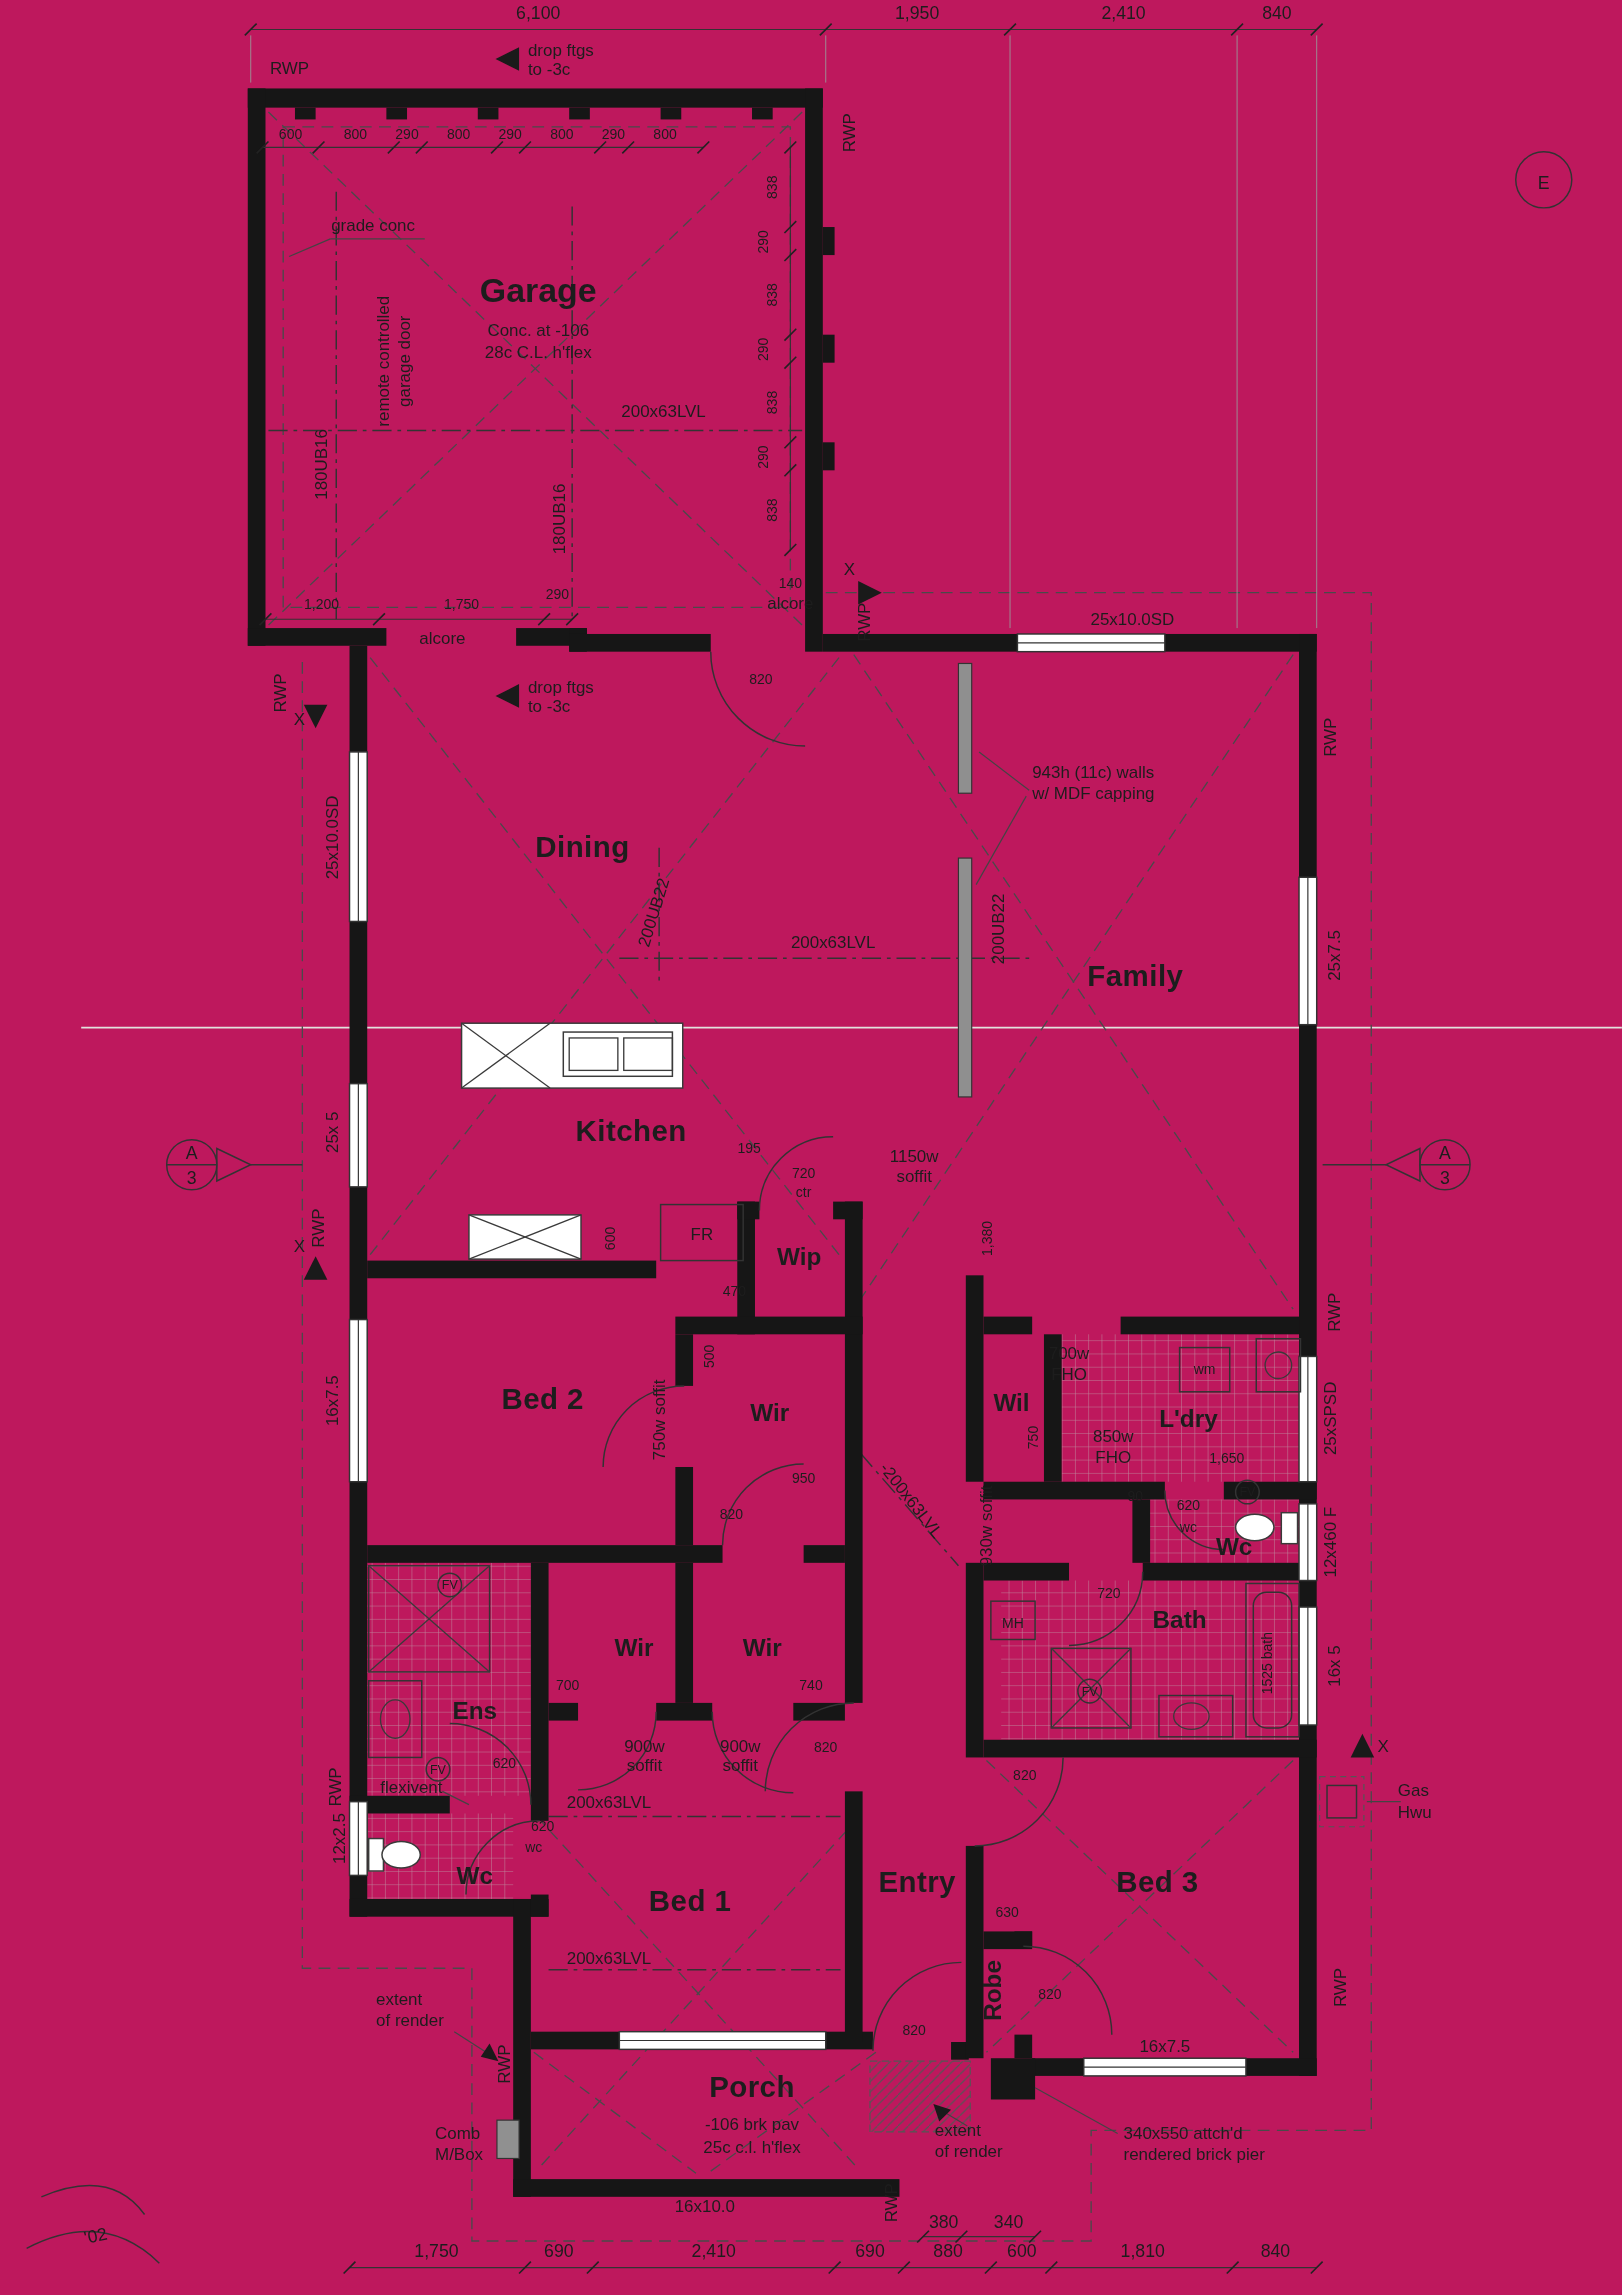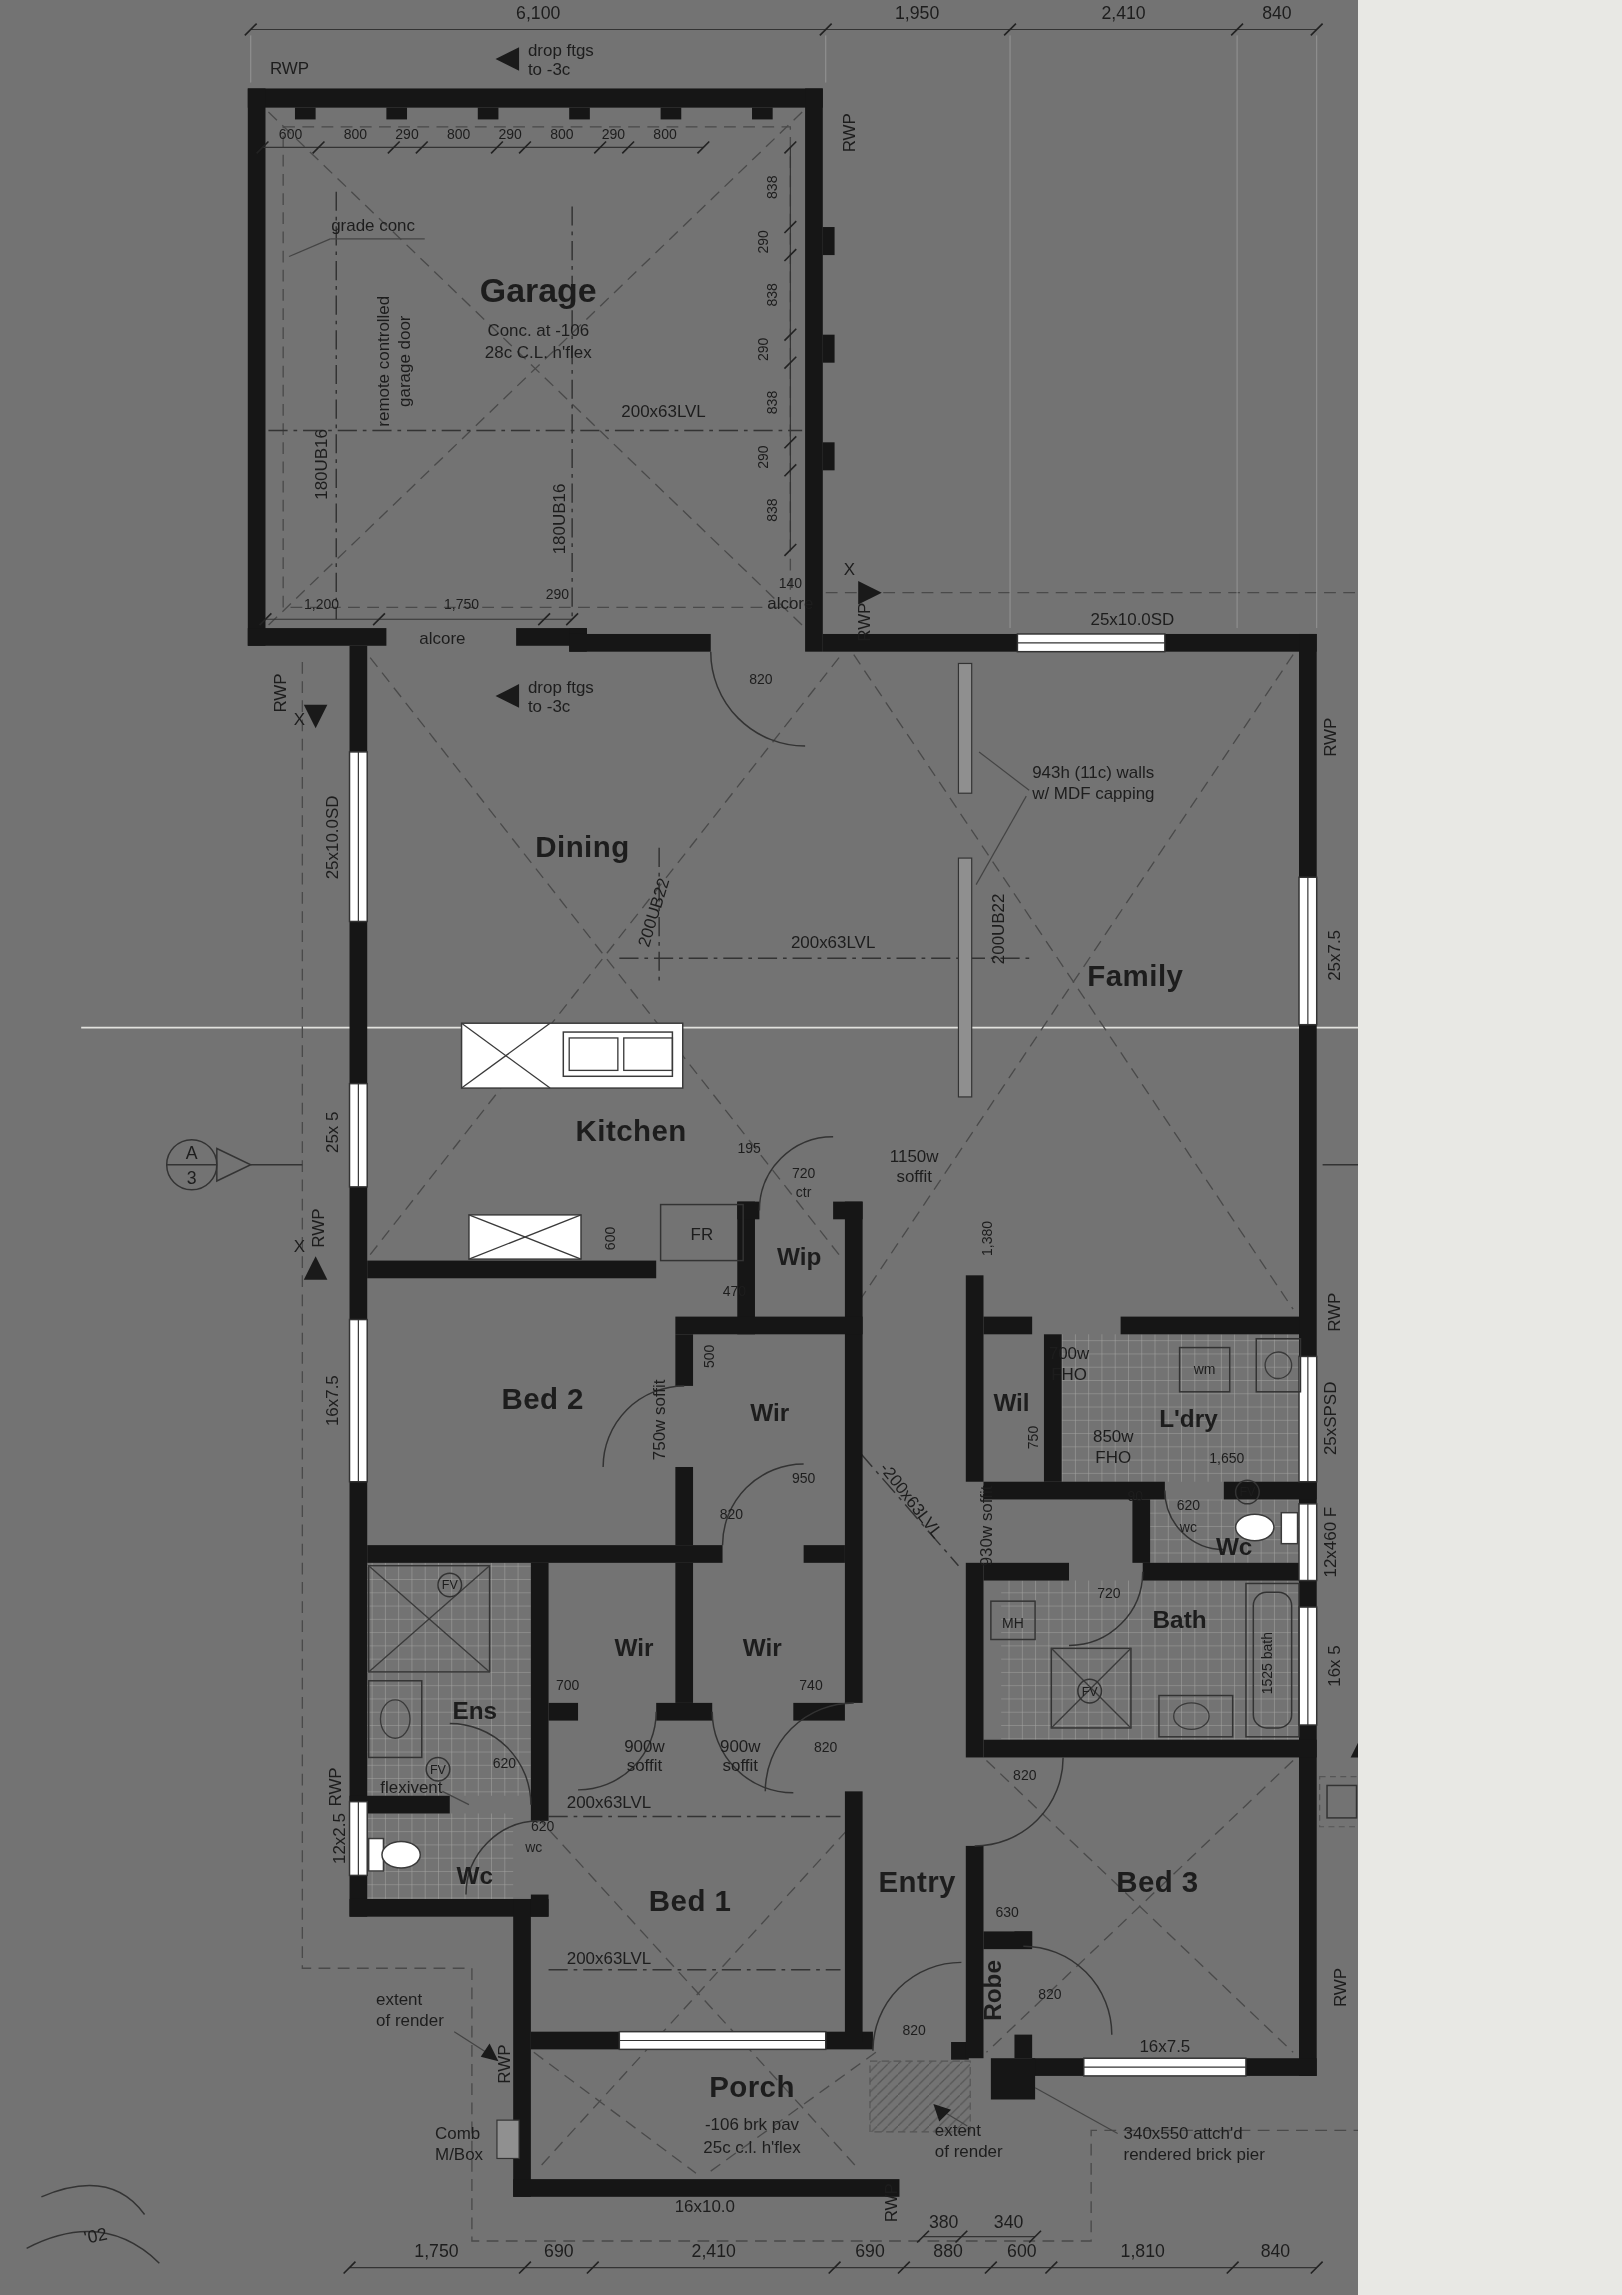--- a/index.html
+++ b/index.html
@@ -1,16 +1,16 @@
 <!DOCTYPE html>
 <html style="font-size:10.5px"><head>
 <meta charset="utf-8">
 <style>
   body{margin:0;background:#e8e8e4}
-  .sheet{width:1358px;height:2295px;background:#737373;position:relative;overflow:hidden}
+  .sheet{width:1622px;height:2295px;background:#be185d;position:relative;overflow:hidden}
   svg{display:block}
   .wall{fill:#161616;stroke:none}
   .nib{fill:#8f8f8f;stroke:#333;stroke-width:.8}
   .thin{fill:none;stroke:#333;stroke-width:1}
   .fix{fill:#fff;stroke:#3a3a3a;stroke-width:1}
   .fixline{fill:none;stroke:#3a3a3a;stroke-width:.9}
   .win{fill:#fff;stroke:#333;stroke-width:1}
   .winline{stroke:#333;stroke-width:.8}
   .dash{fill:none;stroke:#4a4a4a;stroke-width:.9;stroke-dasharray:8 5}
   .dashf{fill:none;stroke:#555;stroke-width:.8;stroke-dasharray:4 3}

